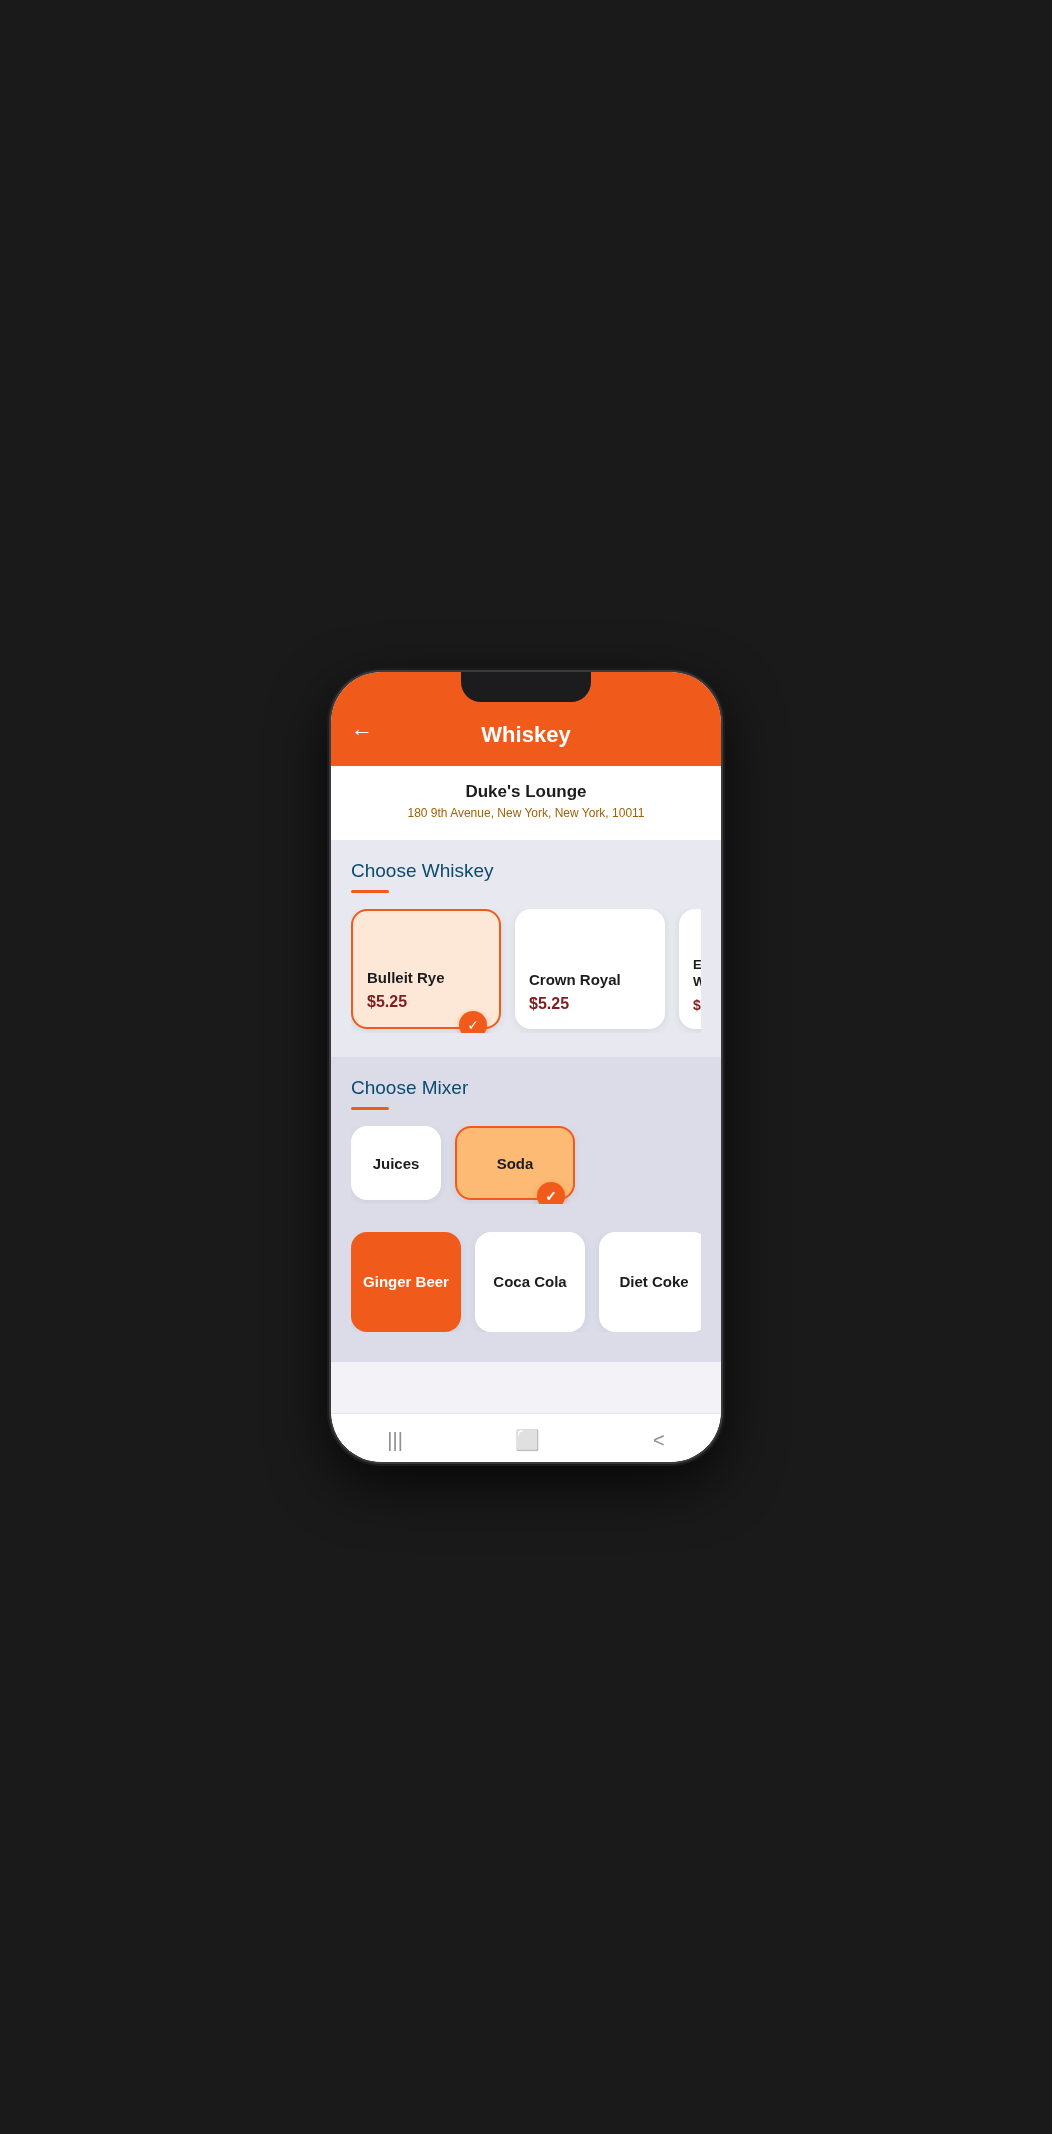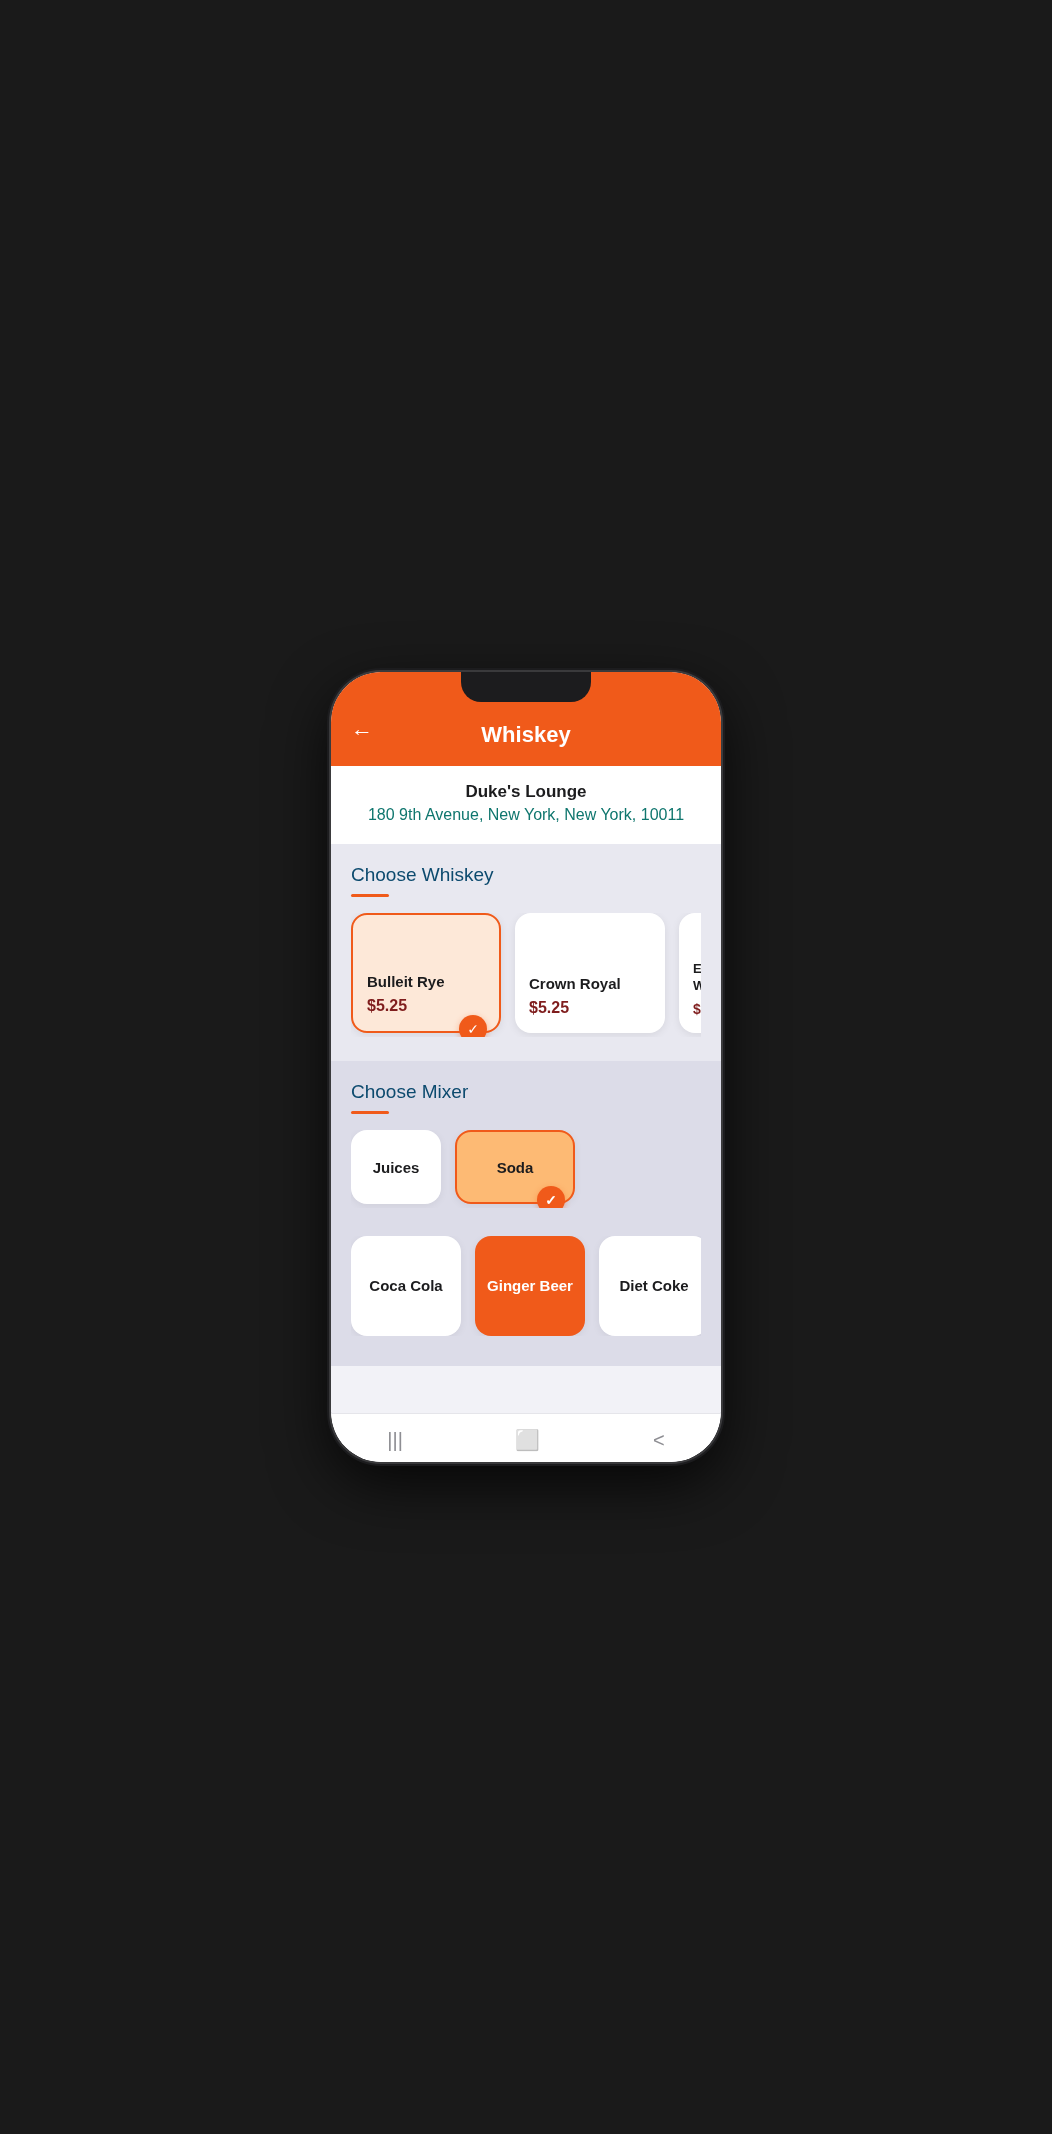--- a/index.html
+++ b/index.html
@@ -74,22 +74,22 @@
       text-align: center;
       flex-shrink: 0;
     }
     .venue-name {
       font-size: 17px;
       font-weight: 700;
       color: #1c1c1e;
       margin-bottom: 4px;
     }
     .venue-address {
-      font-size: 16px;
-      color: #0f766e;
+      font-size: 12px;
+      color: #a16207;
     }
     
     .scroll-content {
       flex: 1;
       overflow-y: auto;
       overflow-x: hidden;
     }
     
     .section {
       padding: 20px 20px 24px;
@@ -307,26 +307,26 @@
             <span>Soda</span>
             <div class="check-badge" style="bottom:-12px; right:8px;">✓</div>
           </div>
 
         </div>
       </div>
 
       <div class="soda-section">
         <div class="soda-grid">
 
+          <div class="soda-card selected-orange">
+            <span>Ginger Beer</span>
+          </div>
+
           <div class="soda-card">
             <span>Coca Cola</span>
-          </div>
-
-          <div class="soda-card selected-orange">
-            <span>Ginger Beer</span>
           </div>
 
           <div class="soda-card">
             <span>Diet Coke</span>
           </div>
 
         </div>
       </div>
 
     </div>

